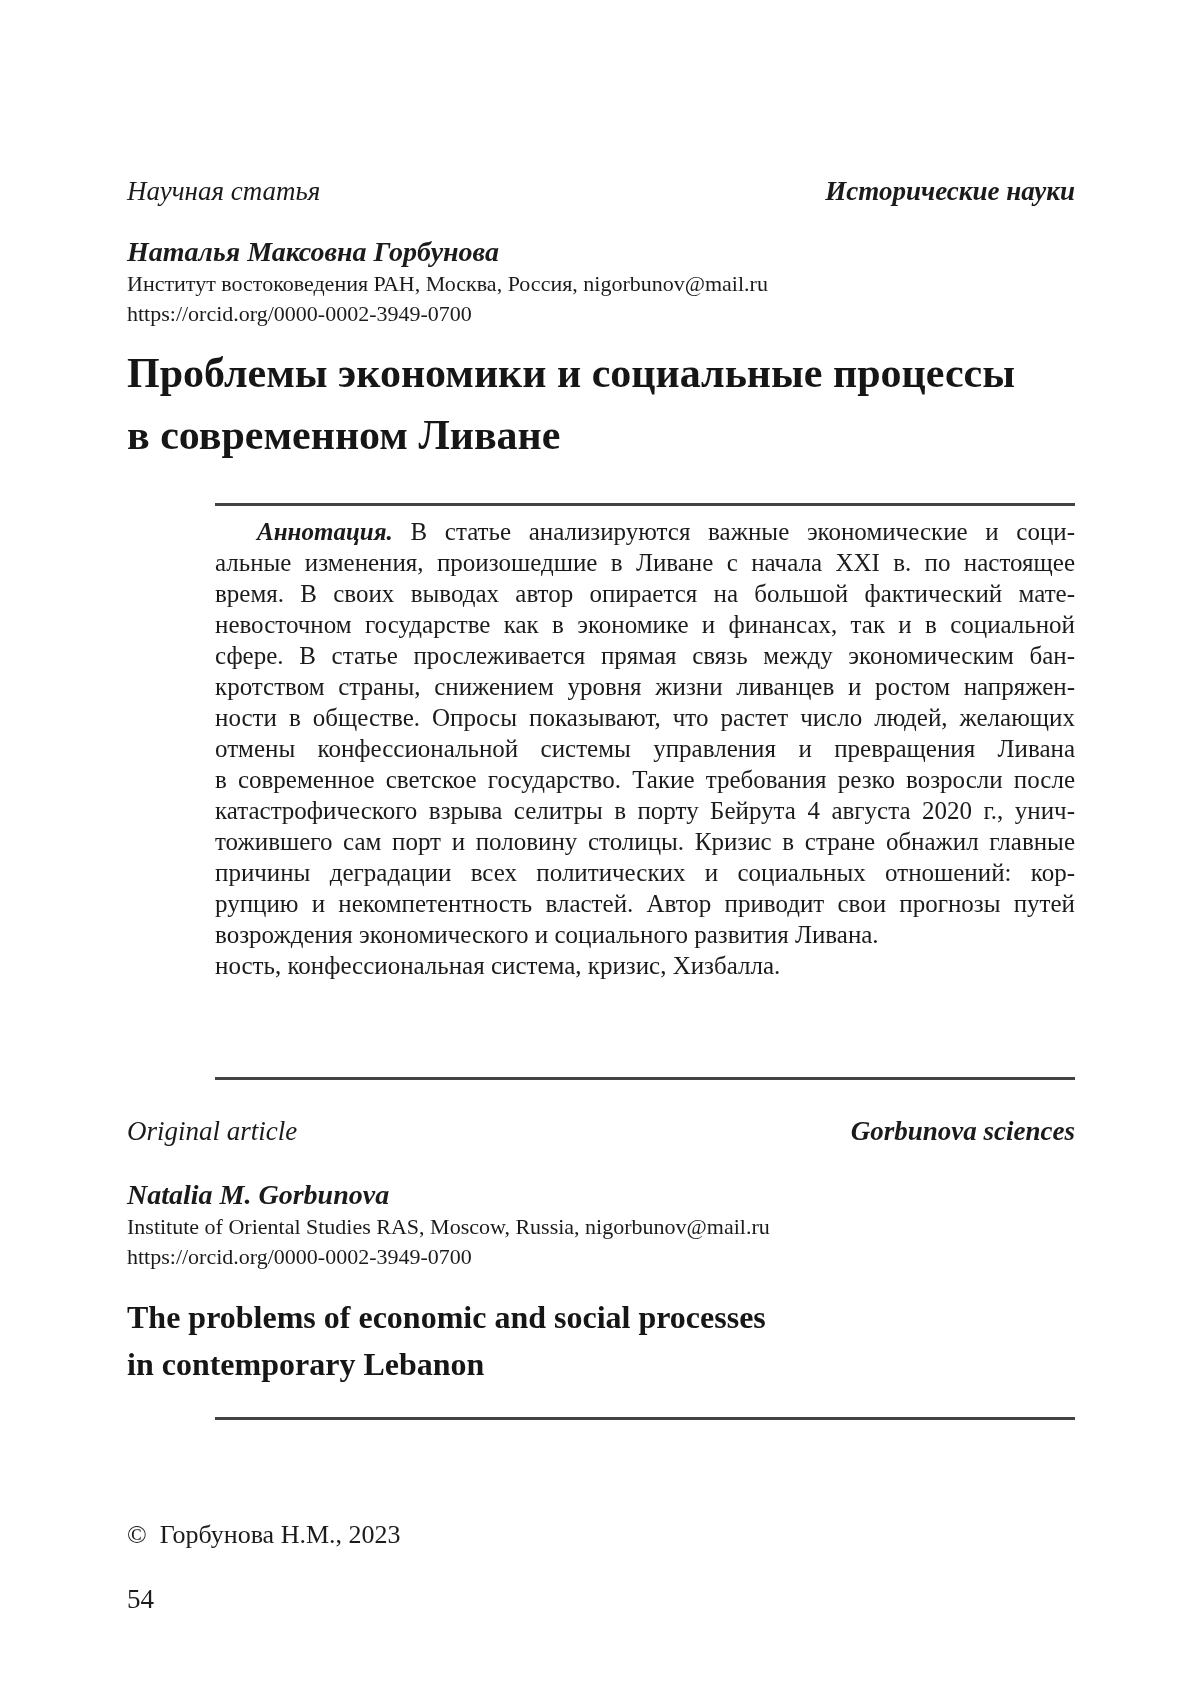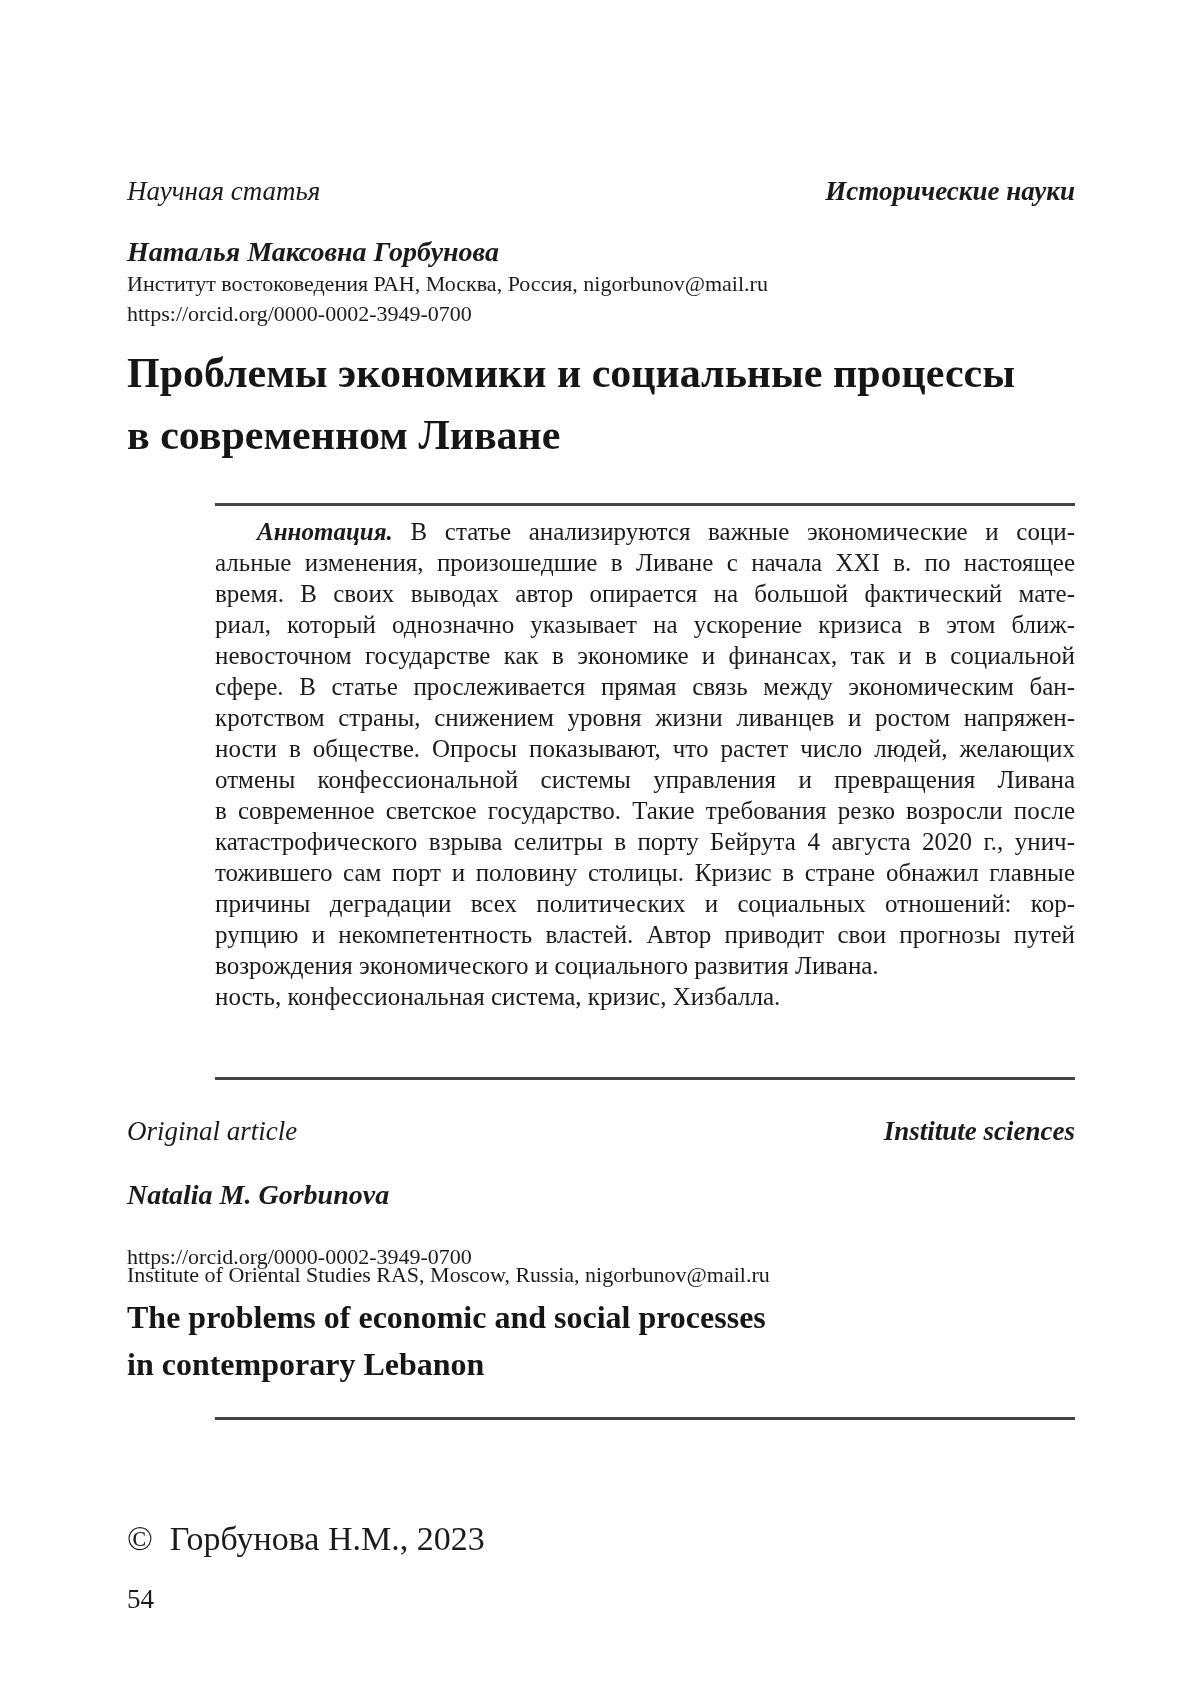--- a/index.html
+++ b/index.html
@@ -28,21 +28,21 @@
 
   .rule { height:3px; background:#434343; }
 
   .abstract { font-size:25px; line-height:31px; }
   .aline { text-align:justify; }
   .aline.just  { text-align-last:justify; }
   .aline.flush { text-align-last:left; }
   .aline.indent { text-indent:42px; }
   .lead { font-weight:bold; font-style:italic; }
 
-  .copyright { font-size:34px; }
+  .copyright { font-size:26px; }
   .pagenum   { font-size:27px; }
 </style>
 </head>
 <body>
 
 <div class="page">
 
   <div class="abs col kicker-row" style="top:176px;">
     <span class="it">Научная статья</span>
     <span class="bi">Исторические науки</span>
@@ -56,44 +56,43 @@
       <div>Проблемы экономики и социальные процессы</div>
       <div>в современном Ливане</div>
     </div>
 
   <div class="abs ind rule" style="top:503px;"></div>
 
   <div class="abs ind abstract" style="top:516px;">
       <div class="aline just indent"><span class="lead">Аннотация.</span> В статье анализируются важные экономические и соци-</div>
       <div class="aline just">альные изменения, произошедшие в Ливане с начала XXI в. по настоящее</div>
       <div class="aline just">время. В своих выводах автор опирается на большой фактический мате-</div>
-      <div class="aline just">риал, который однозначно указывает на ускорение кризиса в этом ближ-</div>
       <div class="aline just">невосточном государстве как в экономике и финансах, так и в социальной</div>
       <div class="aline just">сфере. В статье прослеживается прямая связь между экономическим бан-</div>
       <div class="aline just">кротством страны, снижением уровня жизни ливанцев и ростом напряжен-</div>
       <div class="aline just">ности в обществе. Опросы показывают, что растет число людей, желающих</div>
       <div class="aline just">отмены конфессиональной системы управления и превращения Ливана</div>
       <div class="aline just">в современное светское государство. Такие требования резко возросли после</div>
       <div class="aline just">катастрофического взрыва селитры в порту Бейрута 4 августа 2020 г., унич-</div>
       <div class="aline just">тожившего сам порт и половину столицы. Кризис в стране обнажил главные</div>
       <div class="aline just">причины деградации всех политических и социальных отношений: кор-</div>
       <div class="aline just">рупцию и некомпетентность властей. Автор приводит свои прогнозы путей</div>
       <div class="aline flush">возрождения экономического и социального развития Ливана.</div>
       <div class="aline flush">ность, конфессиональная система, кризис, Хизбалла.</div>
     </div>
 
   <div class="abs ind rule" style="top:1077px;"></div>
 
   <div class="abs col kicker-row" style="top:1116px;">
     <span class="it">Original article</span>
-    <span class="bi">Institute sciences</span>
+    <span class="bi">Gorbunova sciences</span>
   </div>
 
   <div class="abs col author" style="top:1179px;">Natalia M. Gorbunova</div>
-  <div class="abs col plain" style="top:1262px;">Institute of Oriental Studies RAS, Moscow, Russia, nigorbunov@mail.ru</div>
+  <div class="abs col plain" style="top:1214px;">Institute of Oriental Studies RAS, Moscow, Russia, nigorbunov@mail.ru</div>
   <div class="abs col plain" style="top:1244px;">https://orcid.org/0000-0002-3949-0700</div>
 
   <div class="abs col title-en" style="top:1294px;">
       <div>The problems of economic and social processes</div>
       <div>in contemporary Lebanon</div>
     </div>
 
   <div class="abs ind rule" style="top:1417px;"></div>
 
 

